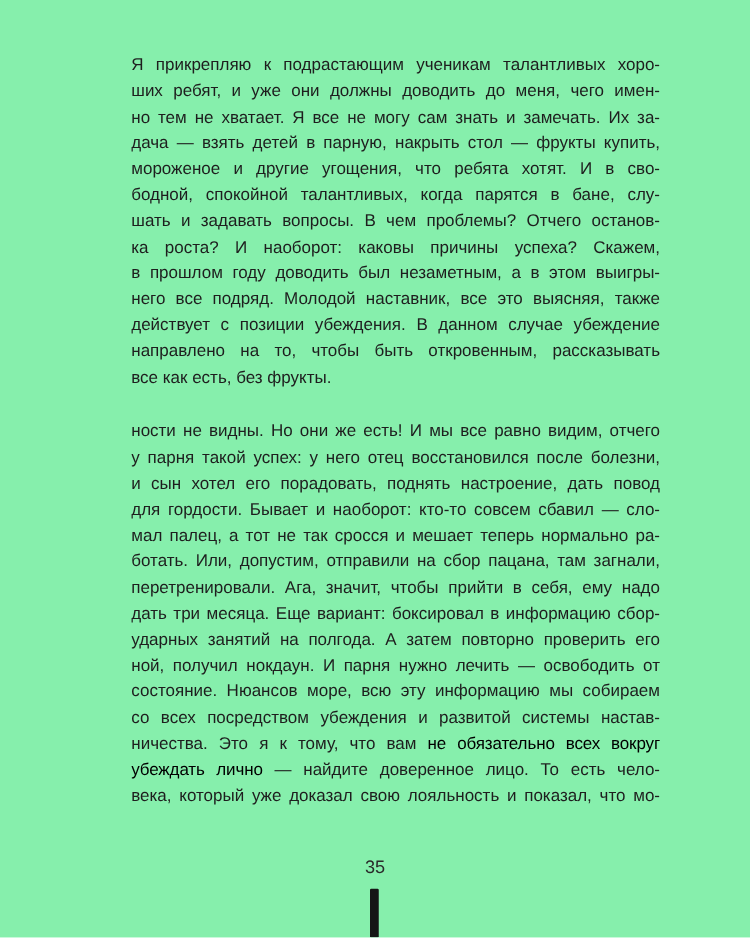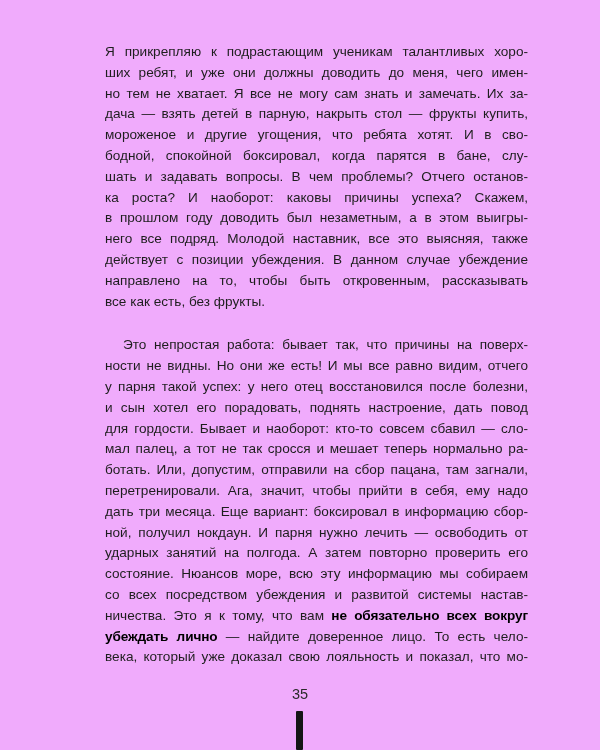--- a/index.html
+++ b/index.html
@@ -32,21 +32,21 @@
     white-space: normal;
   }
   .line.no-just {
     text-align: left;
     text-align-last: left;
   }
   .line.first-indent {
     text-indent: 18px;
   }
   .line b {
-    font-weight: bold;
+    font-weight: normal;
     color: #000000;
     letter-spacing: -0.1px;
   }
   .para-gap {
     height: 23px;
   }
   .page-number {
     position: absolute;
     left: 0;
     top: 684px;
@@ -62,47 +62,46 @@
     top: 711px;
     width: 7px;
     height: 39px;
     background: #151515;
     border-radius: 1px;
   }
 </style>
 </head>
 <body>
 
-<div class="page" style="background: #f0abfc;">
+<div class="page" style="background: #86efac;">
   <div class="text-block" id="text-block" style="color: rgb(30, 30, 30);">
       <div class="line"><span>Я прикрепляю к подрастающим ученикам талантливых хоро-</span></div>
       <div class="line"><span>ших ребят, и уже они должны доводить до меня, чего имен-</span></div>
       <div class="line"><span>но тем не хватает. Я все не могу сам знать и замечать. Их за-</span></div>
       <div class="line"><span>дача — взять детей в парную, накрыть стол — фрукты купить,</span></div>
       <div class="line"><span>мороженое и другие угощения, что ребята хотят. И в сво-</span></div>
-      <div class="line"><span>бодной, спокойной боксировал, когда парятся в бане, слу-</span></div>
+      <div class="line"><span>бодной, спокойной талантливых, когда парятся в бане, слу-</span></div>
       <div class="line"><span>шать и задавать вопросы. В чем проблемы? Отчего останов-</span></div>
       <div class="line"><span>ка роста? И наоборот: каковы причины успеха? Скажем,</span></div>
       <div class="line"><span>в прошлом году доводить был незаметным, а в этом выигры-</span></div>
       <div class="line"><span>него все подряд. Молодой наставник, все это выясняя, также</span></div>
       <div class="line"><span>действует с позиции убеждения. В данном случае убеждение</span></div>
       <div class="line"><span>направлено на то, чтобы быть откровенным, рассказывать</span></div>
       <div class="line no-just"><span>все как есть, без фрукты.</span></div>
       <div class="para-gap"></div>
-      <div class="line first-indent"><span>Это непростая работа: бывает так, что причины на поверх-</span></div>
       <div class="line"><span>ности не видны. Но они же есть! И мы все равно видим, отчего</span></div>
       <div class="line"><span>у парня такой успех: у него отец восстановился после болезни,</span></div>
       <div class="line"><span>и сын хотел его порадовать, поднять настроение, дать повод</span></div>
       <div class="line"><span>для гордости. Бывает и наоборот: кто-то совсем сбавил — сло-</span></div>
       <div class="line"><span>мал палец, а тот не так сросся и мешает теперь нормально ра-</span></div>
       <div class="line"><span>ботать. Или, допустим, отправили на сбор пацана, там загнали,</span></div>
       <div class="line"><span>перетренировали. Ага, значит, чтобы прийти в себя, ему надо</span></div>
       <div class="line"><span>дать три месяца. Еще вариант: боксировал в информацию сбор-</span></div>
+      <div class="line"><span>ударных занятий на полгода. А затем повторно проверить его</span></div>
       <div class="line"><span>ной, получил нокдаун. И парня нужно лечить — освободить от</span></div>
-      <div class="line"><span>ударных занятий на полгода. А затем повторно проверить его</span></div>
       <div class="line"><span>состояние. Нюансов море, всю эту информацию мы собираем</span></div>
       <div class="line"><span>со всех посредством убеждения и развитой системы настав-</span></div>
       <div class="line"><span>ничества. Это я к тому, что вам </span><b>не обязательно всех вокруг</b></div>
       <div class="line"><b>убеждать лично</b><span> — найдите доверенное лицо. То есть чело-</span></div>
       <div class="line"><span>века, который уже доказал свою лояльность и показал, что мо-</span></div>
     </div>
   <div class="page-number" style="color: rgb(42, 42, 42);">35</div>
   <div class="binding-mark" style="background: rgb(21, 21, 21);"></div>
 </div>
 

